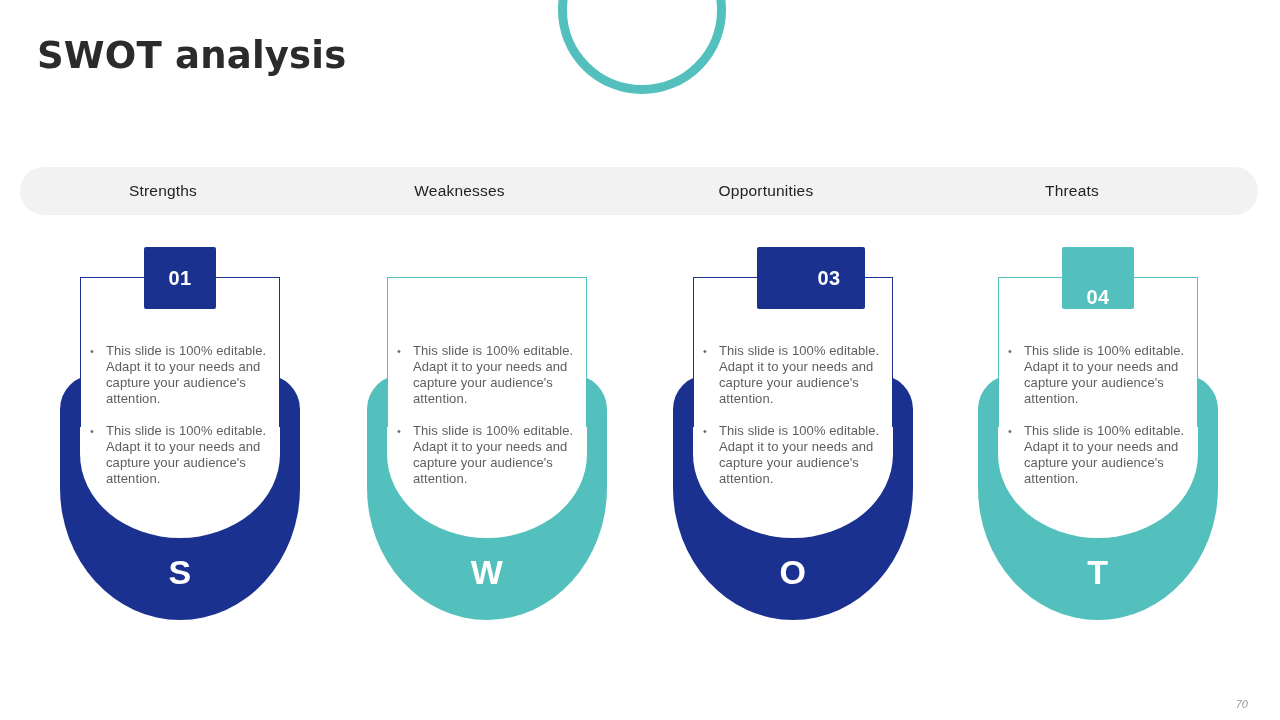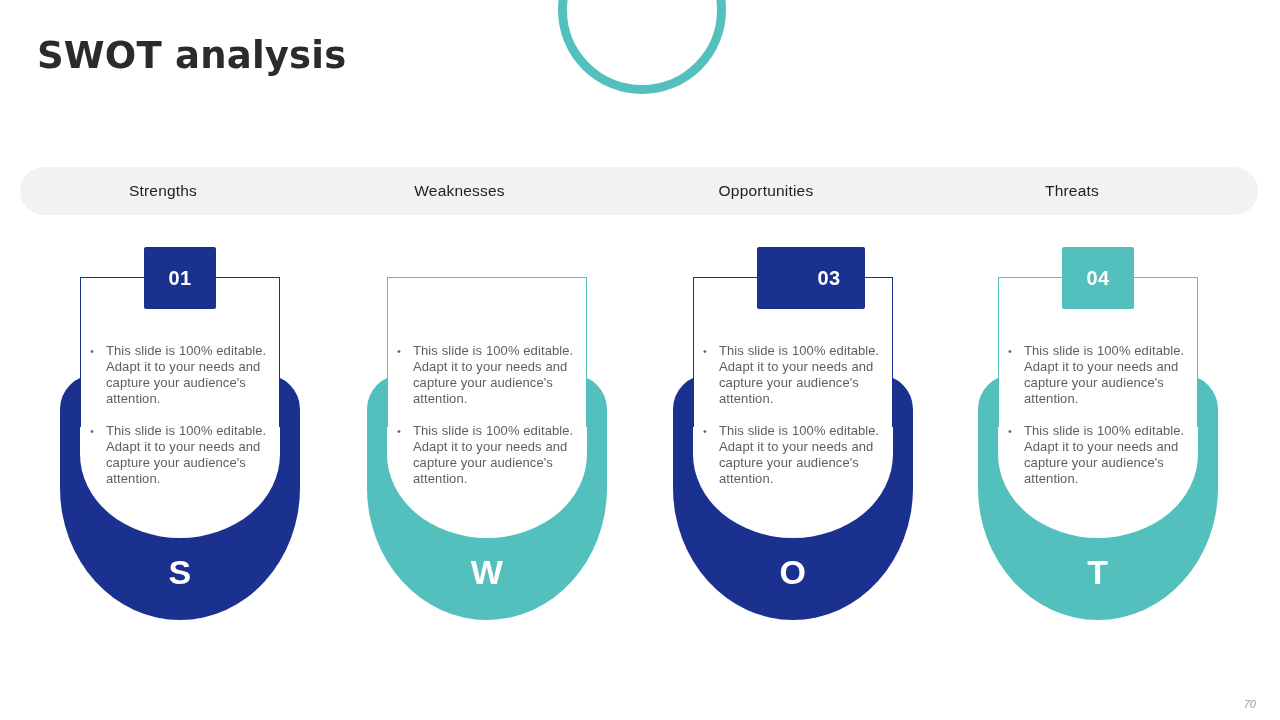--- a/index.html
+++ b/index.html
@@ -178,21 +178,21 @@
     text-align: center;
     color: #ffffff;
     font-size: 34px;
     font-weight: bold;
     letter-spacing: 0.5px;
   }
 
   
   .page-number {
     position: absolute;
-    right: 24px;
+    right: 32px;
     bottom: 10px;
     font-size: 11px;
     color: #9a9a9a;
     font-style: italic;
   }
 </style>
 </head>
 <body>
 
 <div class="deco-ring" style="border-color: rgb(83, 192, 189);"></div>
@@ -264,21 +264,21 @@
         <span class="bullet-text">This slide is 100% editable. Adapt it to your needs and capture your audience's attention.</span>
       </div>
     </div>
     <div class="letter">O</div>
   </div>
 
   <div class="col col-3">
     <div class="blob" style="background: rgb(83, 192, 189);"></div>
     <div class="arch"></div>
     <div class="frame" style="border-color: rgb(83, 192, 189);"></div>
-    <div class="badge" style="background: rgb(83, 192, 189);">
+    <div class="badge" style="background: rgb(83, 192, 189); align-items: flex-end;">
       <span>04</span>
     </div>
     <div class="bullets">
       <div class="bullet-row">
         <span class="bullet-dot">•</span>
         <span class="bullet-text">This slide is 100% editable. Adapt it to your needs and capture your audience's attention.</span>
       </div>
       <div class="bullet-row">
         <span class="bullet-dot">•</span>
         <span class="bullet-text">This slide is 100% editable. Adapt it to your needs and capture your audience's attention.</span>

